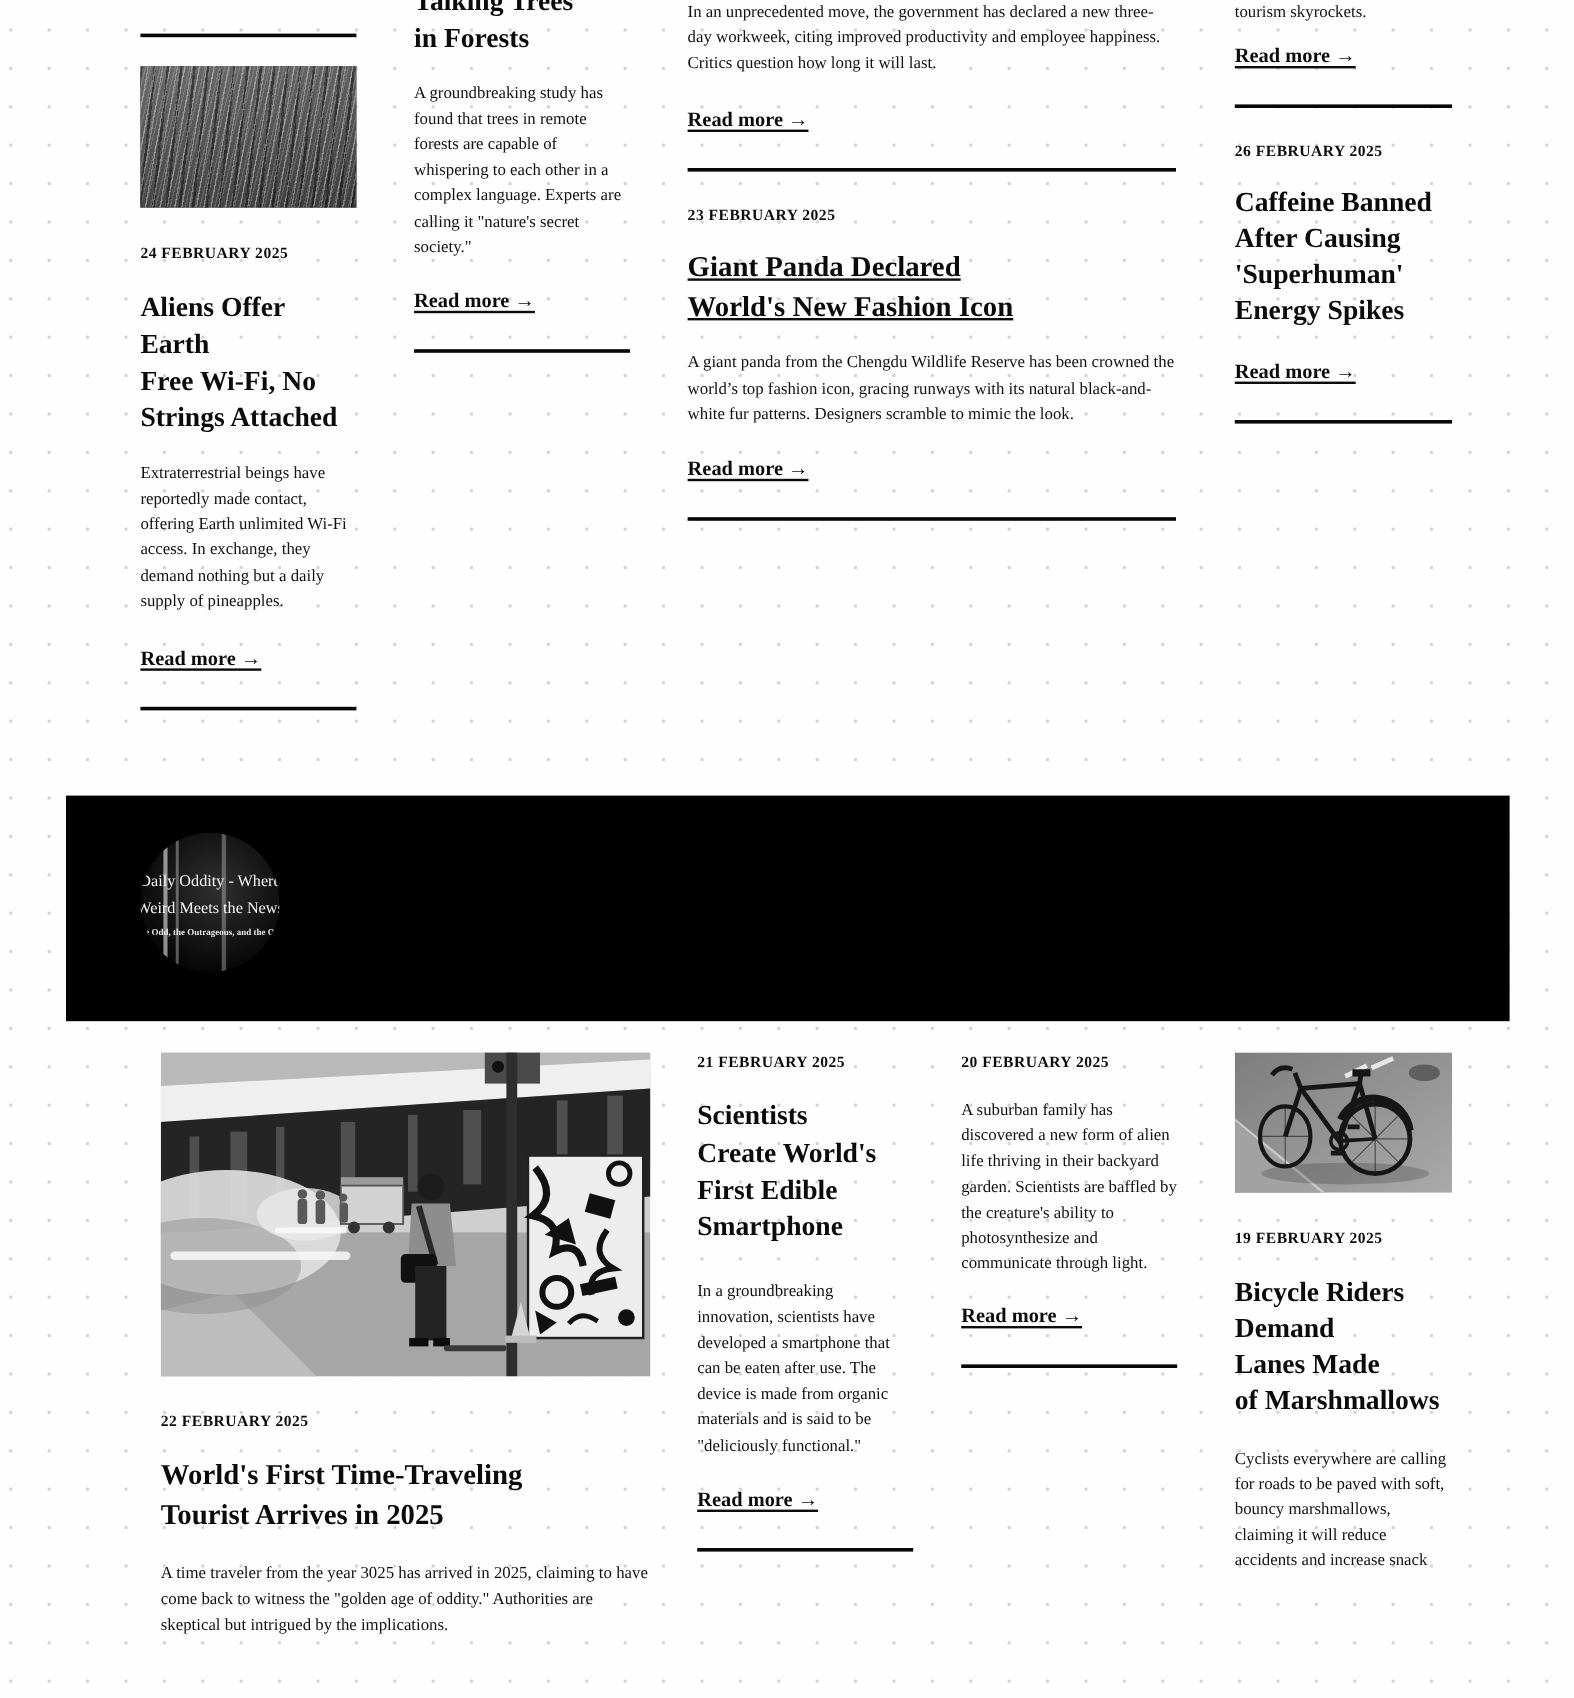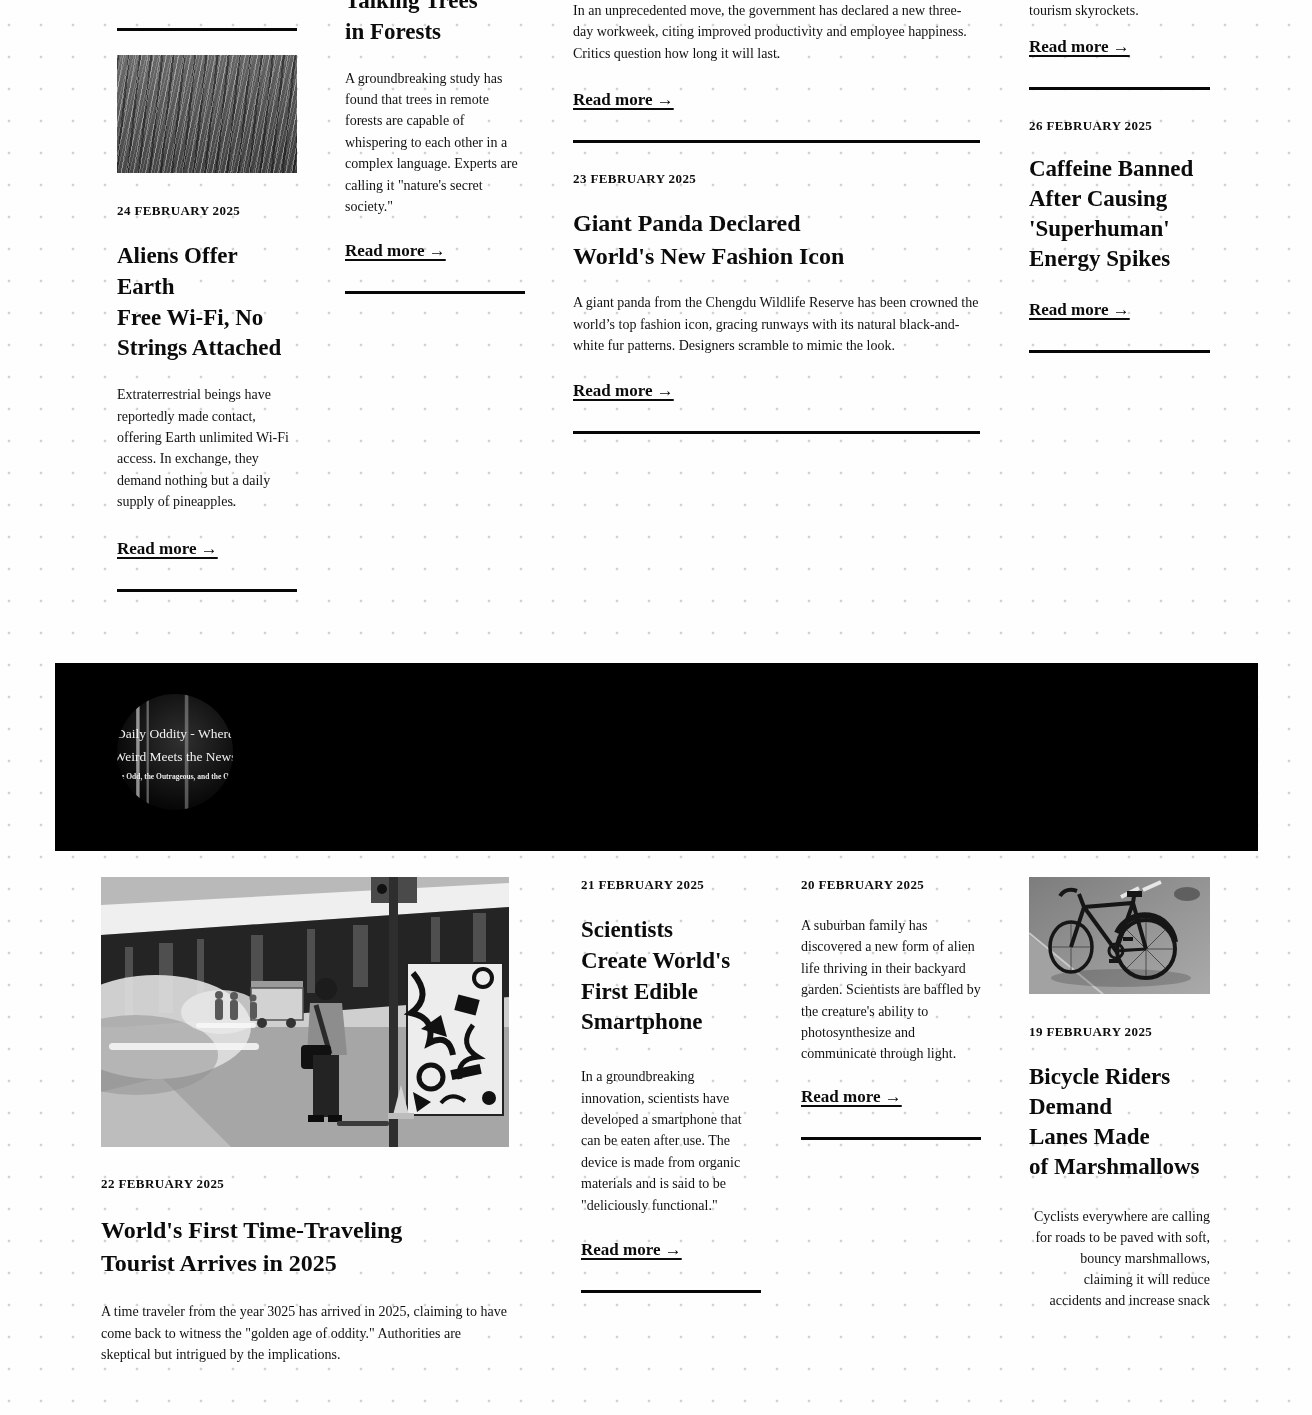--- a/index.html
+++ b/index.html
@@ -72,21 +72,21 @@
   </article>
 
   <div class="col col-wide" style="left:573px; top:0; width:407px;">
     <article>
       <p class="body" style="margin-top:0;">In an unprecedented move, the government has declared a new three-day workweek, citing improved productivity and employee happiness. Critics question how long it will last.</p>
       <a class="readmore">Read more →</a>
       <hr class="rule" style="margin-top:30px;">
     </article>
     <article>
       <p class="date" style="margin-top:28px;">23 FEBRUARY 2025</p>
-      <h2 class="title" style="margin-top:20px;">Giant Panda Declared
+      <h2 class="title" style="margin-top:20px;text-decoration:underline;">Giant Panda Declared
 World's New Fashion Icon</h2>
       <p class="body">A giant panda from the Chengdu Wildlife Reserve has been crowned the world’s top fashion icon, gracing runways with its natural black-and-white fur patterns. Designers scramble to mimic the look.</p>
       <a class="readmore" style="margin-top:24px;">Read more →</a>
       <hr class="rule" style="margin-top:30px;">
     </article>
   </div>
 
   <div class="col" style="left:1029px; top:0; width:181px;">
     <article>
       <p class="body" style="margin-top:0;">tourism skyrockets.</p>
@@ -105,21 +105,21 @@
   </div>
 
   <section class="banner">
     <div class="logo">
       <div class="logo-l1">Daily Oddity - Where</div>
       <div class="logo-l2">Weird Meets the News</div>
       <div class="logo-l3">the Odd, the Outrageous, and the Occ</div>
     </div>
   </section>
 
-  <article class="col col-wide" style="left:101px; top:877px; width:408px;">
+  <article class="col col-wide" style="left:134px; top:877px; width:408px;">
     <svg class="thumb" width="408" height="270" viewBox="0 0 408 270">
       <rect width="408" height="270" fill="#cfcfcf"></rect>
       <rect width="408" height="95" fill="#b9b9b9"></rect>
       <polygon points="0,28 408,6 408,30 0,58" fill="#efefef"></polygon>
       <polygon points="0,58 408,30 408,120 0,152" fill="#242424"></polygon>
       <g fill="#7a7a7a" opacity=".5">
         <rect x="24" y="70" width="8" height="68"></rect>
           <rect x="58" y="66" width="14" height="70"></rect>
         <rect x="96" y="62" width="7" height="70"></rect>
           <rect x="150" y="58" width="12" height="66"></rect>
@@ -236,16 +236,16 @@
         <path d="M98 17 h15" stroke-width="6"></path>
         <path d="M105 19 L104 26" stroke-width="4"></path>
         <path d="M80 84 h12 M94 62 h10" stroke-width="4"></path>
       </g>
     </svg>
     <p class="date" style="margin-top:30px;">19 FEBRUARY 2025</p>
     <h2 class="title" style="line-height:1.3;">Bicycle Riders
 Demand
 Lanes Made
 of Marshmallows</h2>
-    <p class="body" style="margin-top:24px; line-height:1.5;text-align:right;">Cyclists everywhere are calling for roads to be paved with soft, bouncy marshmallows, claiming it will reduce accidents and increase snack</p>
+    <p class="body" style="margin-top:24px; line-height:1.5;">Cyclists everywhere are calling for roads to be paved with soft, bouncy marshmallows, claiming it will reduce accidents and increase snack</p>
   </article>
 
 </div>
 
 </body></html>

